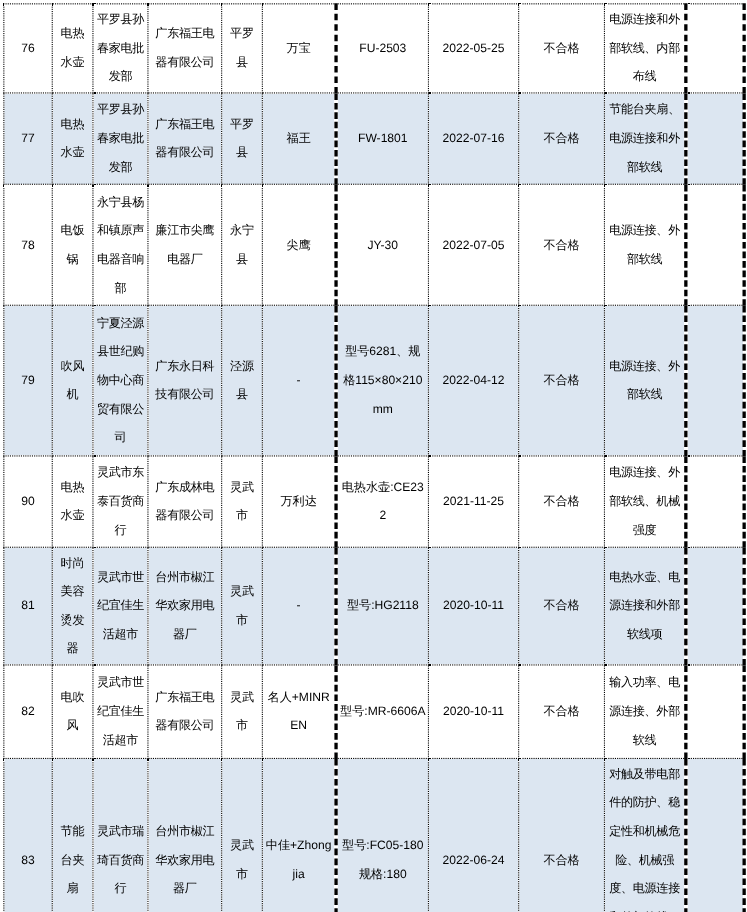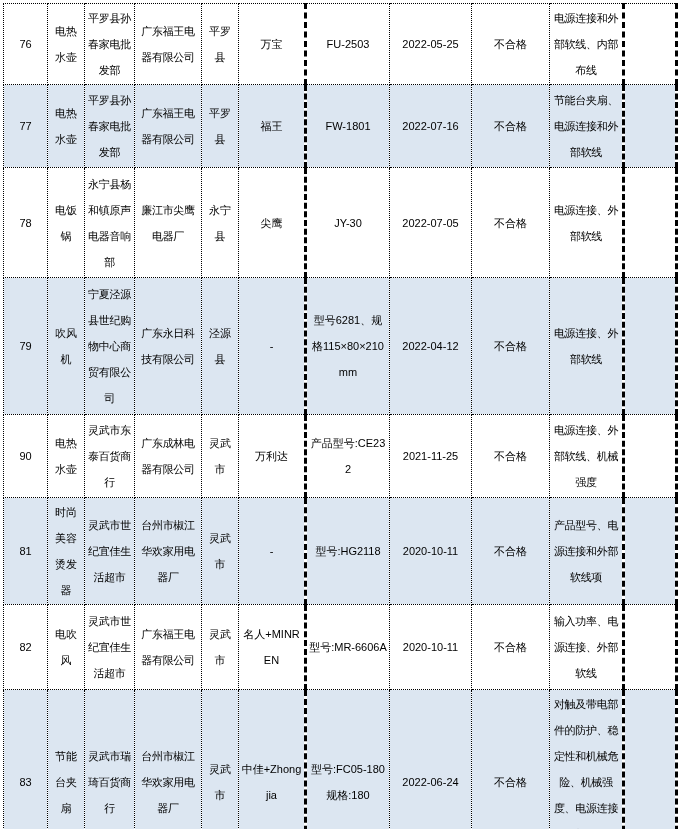--- a/index.html
+++ b/index.html
@@ -124,37 +124,37 @@
           <td class="c-items">电源连接、外部软线</td>
           <td class="c-blank"></td>
         </tr>
         <tr>
           <td class="c-seq">90</td>
           <td class="c-product">电热水壶</td>
           <td class="c-seller">灵武市东泰百货商行</td>
           <td class="c-manufacturer">广东成林电器有限公司</td>
           <td class="c-region">灵武市</td>
           <td class="c-brand">万利达</td>
-          <td class="c-model">产品型号:CE232</td>
+          <td class="c-model">电热水壶:CE232</td>
           <td class="c-date">2021-11-25</td>
           <td class="c-result">不合格</td>
           <td class="c-items">电源连接、外部软线、机械强度</td>
           <td class="c-blank"></td>
         </tr>
         <tr>
           <td class="c-seq">81</td>
           <td class="c-product">时尚美容烫发器</td>
           <td class="c-seller">灵武市世纪宜佳生活超市</td>
           <td class="c-manufacturer">台州市椒江华欢家用电器厂</td>
           <td class="c-region">灵武市</td>
           <td class="c-brand">-</td>
           <td class="c-model">型号:HG2118</td>
           <td class="c-date">2020-10-11</td>
           <td class="c-result">不合格</td>
-          <td class="c-items">产品型号、电源连接和外部软线项</td>
+          <td class="c-items">电热水壶、电源连接和外部软线项</td>
           <td class="c-blank"></td>
         </tr>
         <tr>
           <td class="c-seq">82</td>
           <td class="c-product">电吹风</td>
           <td class="c-seller">灵武市世纪宜佳生活超市</td>
           <td class="c-manufacturer">广东福王电器有限公司</td>
           <td class="c-region">灵武市</td>
           <td class="c-brand">名人+MINREN</td>
           <td class="c-model">型号:MR-6606A</td>

